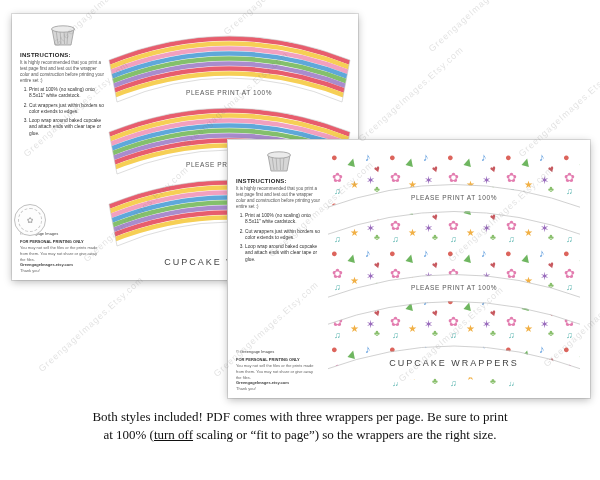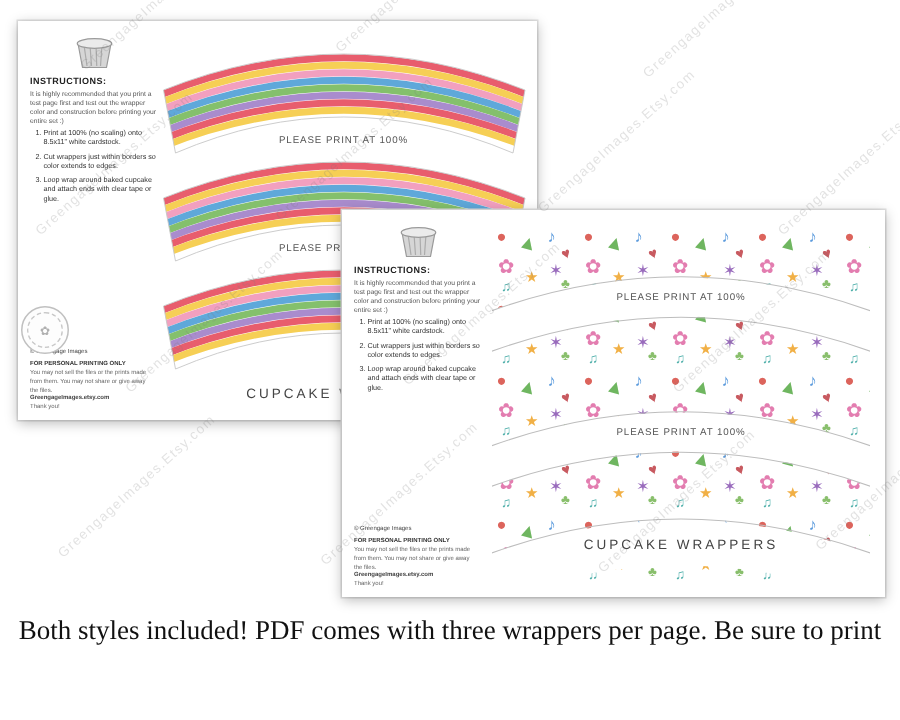--- a/index.html
+++ b/index.html
@@ -52,21 +52,21 @@
   .wm{
     position:absolute;z-index:5;color:rgba(125,125,125,.22);
     font-size:9px;letter-spacing:1px;white-space:nowrap;
     transform:rotate(-42deg);transform-origin:left center;pointer-events:none;
   }
 
   
   .caption{
     position:absolute;left:0;right:0;top:408px;z-index:6;
     text-align:center;font-family:"Liberation Serif",serif;
-    font-size:18px;color:#111;line-height:1.4;
+    font-size:13px;color:#111;line-height:1.4;
   }
   .caption .u{text-decoration:underline;}
 </style>
 </head>
 <body>
 
 <div class="stage">
 
   <div class="page page-rainbow">
     <div class="col">
@@ -195,15 +195,16 @@
   <span class="wm" style="left:85px;top:255px;">GreengageImages.Etsy.com</span>
   <span class="wm" style="left:270px;top:250px;">GreengageImages.Etsy.com</span>
   <span class="wm" style="left:450px;top:255px;">GreengageImages.Etsy.com</span>
   <span class="wm" style="left:40px;top:365px;">GreengageImages.Etsy.com</span>
   <span class="wm" style="left:215px;top:370px;">GreengageImages.Etsy.com</span>
   <span class="wm" style="left:400px;top:375px;">GreengageImages.Etsy.com</span>
   <span class="wm" style="left:545px;top:360px;">GreengageImages.Etsy.com</span>
 
   <div class="caption">
     <div>Both styles included! PDF comes with three wrappers per page. Be sure to print</div>
+    <div><span>at 100% (</span><span class="u">turn off</span><span> scaling or “fit to page”) so the wrappers are the right size.</span></div>
   </div>
 
 </div>
 
 </body></html>

